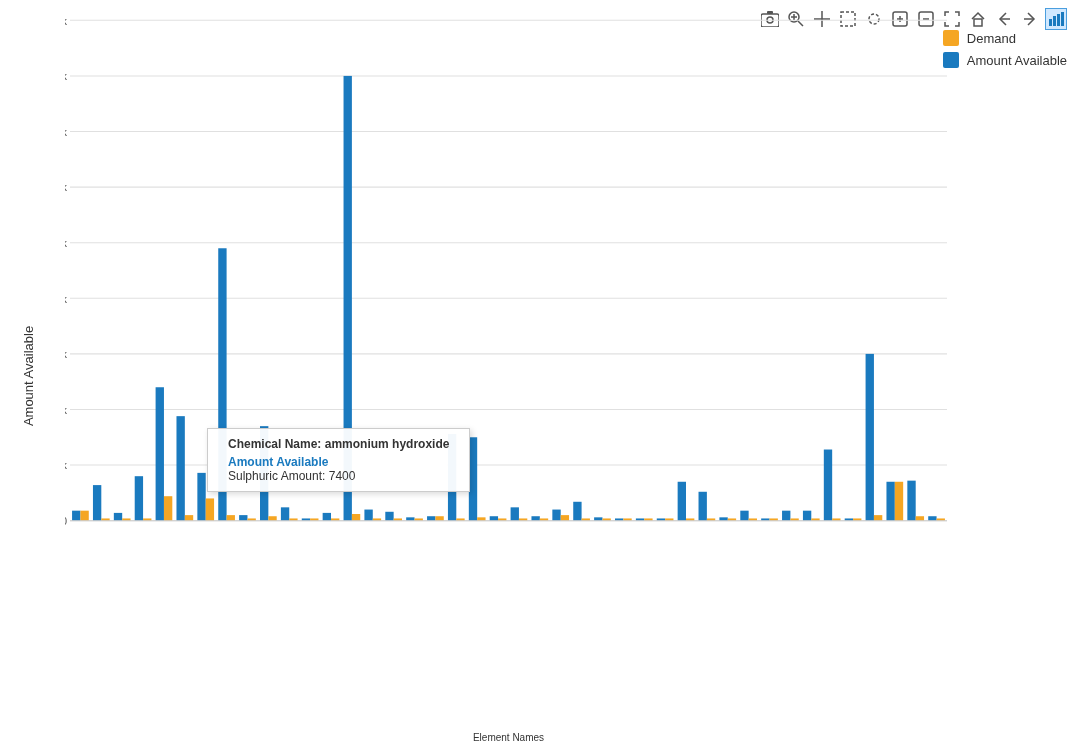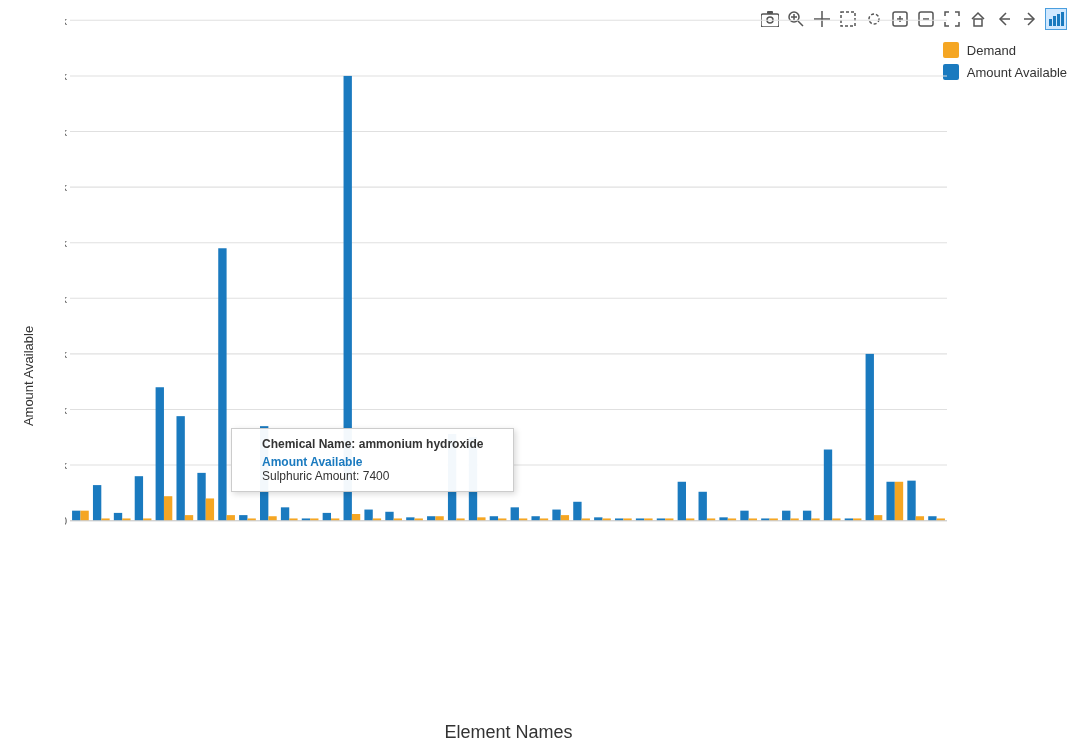--- a/index.html
+++ b/index.html
@@ -32,21 +32,21 @@
       cursor: pointer;
     }
     
     .toolbar-icon.active {
       background: #d0e8ff;
       border: 1px solid #4a9ede;
     }
     
     .legend {
       position: absolute;
-      top: 42px;
+      top: 30px;
       right: 10px;
       display: flex;
       flex-direction: column;
       gap: 6px;
     }
     
     .legend-item {
       display: flex;
       align-items: center;
       gap: 8px;
@@ -57,27 +57,26 @@
     .legend-swatch {
       width: 16px;
       height: 16px;
       border-radius: 2px;
     }
     
     .tooltip {
       position: absolute;
       background: rgba(255,255,255,0.95);
       border: 1px solid #ccc;
-      padding: 8px 30px;
+      padding: 8px 20px;
       font-size: 12px;
       color: #333;
       pointer-events: none;
       z-index: 10;
       box-shadow: 2px 2px 6px rgba(0,0,0,0.15);
-      margin-left: 24px;
     }
     
     .tooltip-title {
       font-weight: bold;
       margin-bottom: 4px;
       color: #333;
     }
     
     .tooltip-available-label {
       color: #1a7abf;
@@ -329,21 +328,21 @@
         <rect x="845.1904761904761" y="437.4" width="8.380952380952381" height="37.6" fill="#1a7abf"></rect>
         <rect x="853.5714285714286" y="470.8222222222222" width="8.380952380952381" height="4.177777777777778" fill="#f5a623"></rect>
         <text x="853.5714285714286" y="483" text-anchor="end" font-size="9" fill="#333" transform="rotate(-90, 853.5714285714286, 483)">Sulphuric acid(concentrated)</text>
         <rect x="866.1428571428571" y="470.8222222222222" width="8.380952380952381" height="4.177777777777778" fill="#1a7abf"></rect>
         <rect x="874.5238095238095" y="472.9111111111111" width="8.380952380952381" height="2.088888888888889" fill="#f5a623"></rect>
         <text x="874.5238095238095" y="483" text-anchor="end" font-size="9" fill="#333" transform="rotate(-90, 874.5238095238095, 483)">Zinc poweder</text>
         <line x1="5" x2="885" y1="475" y2="475" stroke="#ccc" stroke-width="1"></line>
       </svg>
   </div>
 
-  <div style="position:absolute; bottom:8px; left:65px; right:125px; text-align:center; font-size:18px; color:#333;">Element Names</div>
+  <div style="position:absolute; bottom:8px; left:65px; right:125px; text-align:center; font-size:10px; color:#333;">Element Names</div>
 
   <div class="tooltip" id="tooltip" style="left:207px; top:428px;">
     <div class="tooltip-title">
       <span>Chemical Name: </span><span>ammonium hydroxide</span>
     </div>
     <div>
       <span class="tooltip-available-label">Amount Available</span>
     </div>
     <div>
       <span>Sulphuric Amount: </span><span>7400</span>

